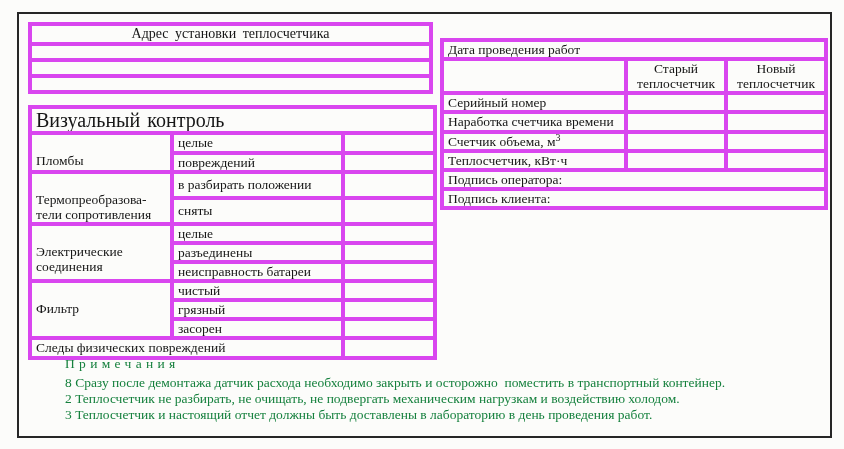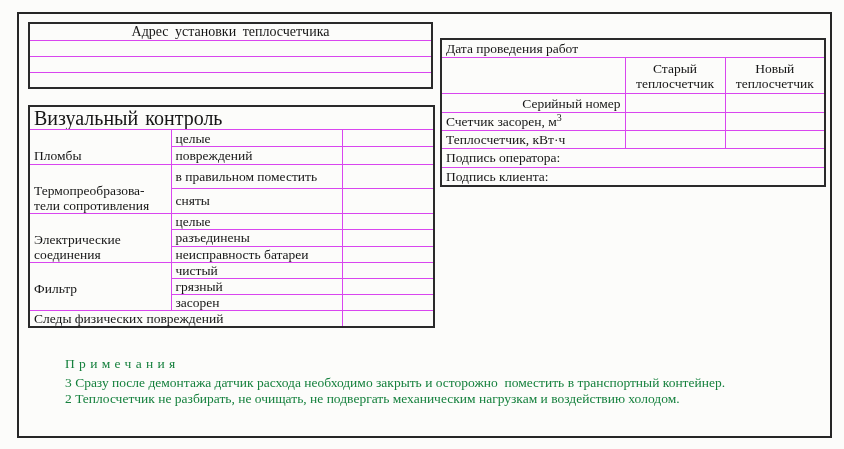--- a/index.html
+++ b/index.html
@@ -21,21 +21,21 @@
     border:2px solid #262626;
     background:transparent;
   }
   table.tbl {
     position:absolute;
     border-collapse:collapse;
     table-layout:fixed;
     border:2px solid #2a2a2a;
   }
   table.tbl td {
-    border:1px solid #d946ef;
+    border:4px solid #d946ef;
     font-size:13.5px;
     line-height:1.12;
     padding:0 4px;
     overflow:hidden;
     vertical-align:middle;
     color:#161616;
   }
   
   table.address { left:28px; top:22px; width:405px; height:65px; }
   table.address td.title {
@@ -111,21 +111,21 @@
         <td>целые</td>
         <td></td>
       </tr>
       <tr class="opt">
         <td>повреждений</td>
         <td></td>
       </tr>
       <tr class="opt">
         <td class="cat" rowspan="2">Термопреобразова-
 тели сопротивления</td>
-        <td>в правильном поместить</td>
+        <td>в разбирать положении</td>
         <td></td>
       </tr>
       <tr class="opt">
         <td>сняты</td>
         <td></td>
       </tr>
       <tr class="opt">
         <td class="cat" rowspan="3">Электрические
 соединения</td>
         <td>целые</td>
@@ -167,42 +167,48 @@
       </colgroup>
     <tbody>
       <tr style="height:16px;border-radius:6px;">
         <td colspan="3"><span>Дата проведения работ</span></td>
       </tr>
       <tr style="height:33px;">
         <td></td>
         <td class="center">Старый теплосчетчик</td>
         <td class="center">Новый теплосчетчик</td>
       </tr>
-      <tr style="height:17px;text-align:right;">
+      <tr style="height:17px;">
         <td>Серийный номер</td>
         <td></td>
         <td></td>
       </tr>
+      <tr style="height:17px;">
+        <td>Наработка счетчика времени</td>
+        <td></td>
+        <td></td>
+      </tr>
       <tr style="height:16px;">
-        <td><span>Счетчик засорен, м</span><sup>3</sup></td>
+        <td><span>Счетчик объема, м</span><sup>3</sup></td>
         <td></td>
         <td></td>
       </tr>
       <tr style="height:16px;">
         <td>Теплосчетчик, кВт·ч</td>
         <td></td>
         <td></td>
       </tr>
       <tr style="height:17px;">
         <td colspan="3"><span>Подпись оператора:</span></td>
       </tr>
       <tr style="height:17px;">
         <td colspan="3"><span>Подпись клиента:</span></td>
       </tr>
     </tbody>
   </table>
 
   <div class="notes">
     <div class="notes-title">Примечания</div>
-    <div class="note-item">3 Сразу после демонтажа датчик расхода необходимо закрыть и осторожно  поместить в транспортный контейнер.</div>
+    <div class="note-item">8 Сразу после демонтажа датчик расхода необходимо закрыть и осторожно  поместить в транспортный контейнер.</div>
     <div class="note-item">2 Теплосчетчик не разбирать, не очищать, не подвергать механическим нагрузкам и воздействию холодом.</div>
+    <div class="note-item">3 Теплосчетчик и настоящий отчет должны быть доставлены в лабораторию в день проведения работ.</div>
   </div>
 </div>
 
 </body></html>

